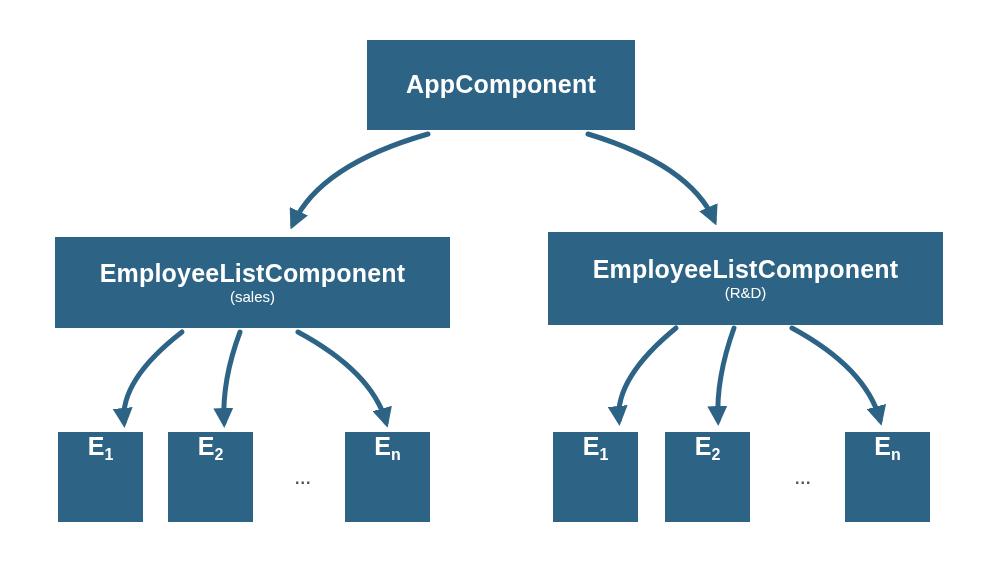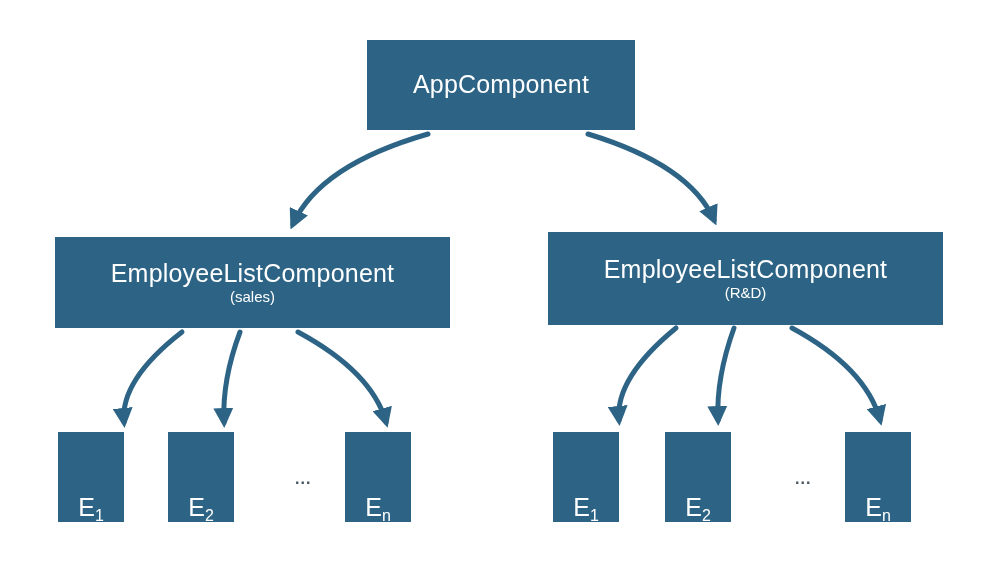--- a/index.html
+++ b/index.html
@@ -34,41 +34,41 @@
     background: var(--box, #2d6486);
     color: var(--txt, #ffffff);
     display: flex;
     flex-direction: column;
     align-items: center;
     justify-content: center;
     box-sizing: border-box;
     text-align: center;
   }
   .node .title {
-    font-weight: normal;
+    font-weight: bold;
     font-size: 25px;
     letter-spacing: 0.2px;
     line-height: 1.1;
   }
   .node .subtitle {
     font-weight: normal;
     font-size: 15px;
     margin-top: 2px;
     line-height: 1.1;
   }
   .leaf {
     position: absolute;
-    width: 66px;
+    width: 85px;
     height: 90px;
     background: var(--box, #2d6486);
     color: var(--txt, #ffffff);
     display: flex;
-    align-items: flex-end;
+    align-items: flex-start;
     justify-content: center;
-    font-weight: normal;
+    font-weight: bold;
     font-size: 25px;
   }
   .leaf sub {
     font-size: 16px;
     vertical-align: -5px;
     line-height: 0;
   }
   .ellipsis {
     position: absolute;
     color: #44535e;

